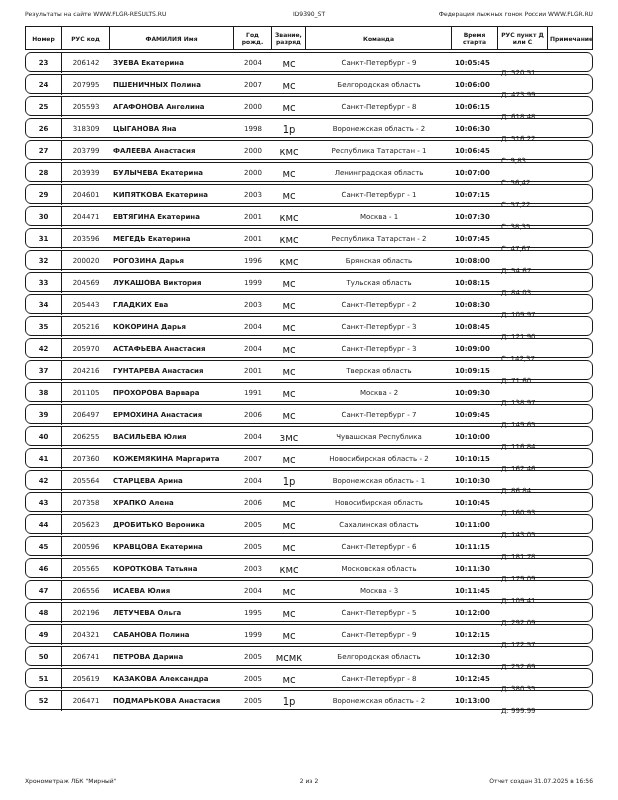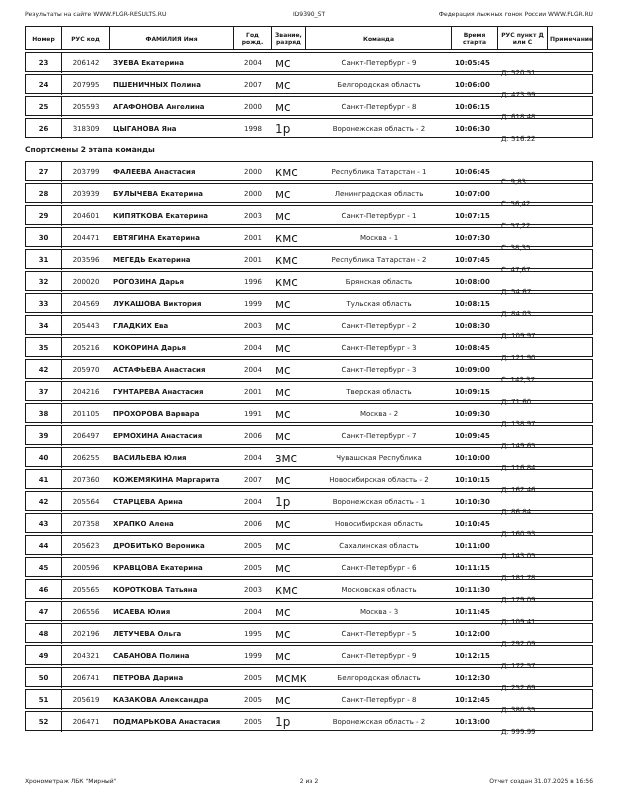--- a/index.html
+++ b/index.html
@@ -30,27 +30,27 @@
     box-sizing:border-box;
     background:#fff;
   }
   .headrow{height:24px;}
   .headrow .c{
     font-size:6px;font-weight:bold;text-align:center;line-height:7px;
     align-self:stretch;display:flex;align-items:center;justify-content:center;
     border-right:1px solid #1a1a1a;padding:1px 2px;box-sizing:border-box;
   }
   .headrow .c:last-child{border-right:none;}
-  .datarow{height:20px;font-size:7px;}
+  .datarow{height:20px;font-size:7px;border-radius:6px;}
   .datarow .c{padding:0 3px;box-sizing:border-box;white-space:nowrap;overflow:hidden;}
   .datarow .num{font-weight:bold;text-align:center;border-right:1px solid #1a1a1a;align-self:stretch;display:flex;align-items:center;justify-content:center;}
   .datarow .code{text-align:center;}
   .datarow .name{font-weight:bold;text-align:left;}
   .datarow .year{text-align:center;}
-  .datarow .rank{text-align:left;font-size:12px;}
+  .datarow .rank{text-align:center;font-size:10px;}
   .datarow .team{text-align:center;}
   .datarow .start{font-weight:bold;text-align:left;}
   .datarow .pts{text-align:left;margin-top:20px;}
   .section-title{
     font-size:7.5px;font-weight:bold;margin:7px 0 7px 0;
   }
   .footer{
     position:absolute;left:25px;right:25px;bottom:16px;
     display:flex;justify-content:space-between;align-items:flex-end;
     font-size:6px;color:#222;
@@ -121,21 +121,20 @@
     <div class="c year">1998</div>
     <div class="c rank">1р</div>
     <div class="c team">Воронежская область - 2</div>
     <div class="c start">10:06:30</div>
     <div class="c pts">Д: 516.22</div>
     <div class="c note"></div>
   </div>
       </div>
   </div>
 
-  <div class="section-title">Спортсмены 2 этапа команды</div>
 
   <div>
     <div>
         <div class="grid rowbox datarow">
     <div class="c num">27</div>
     <div class="c code">203799</div>
     <div class="c name">ФАЛЕЕВА Анастасия</div>
     <div class="c year">2000</div>
     <div class="c rank">кмс</div>
     <div class="c team">Республика Татарстан - 1</div>

